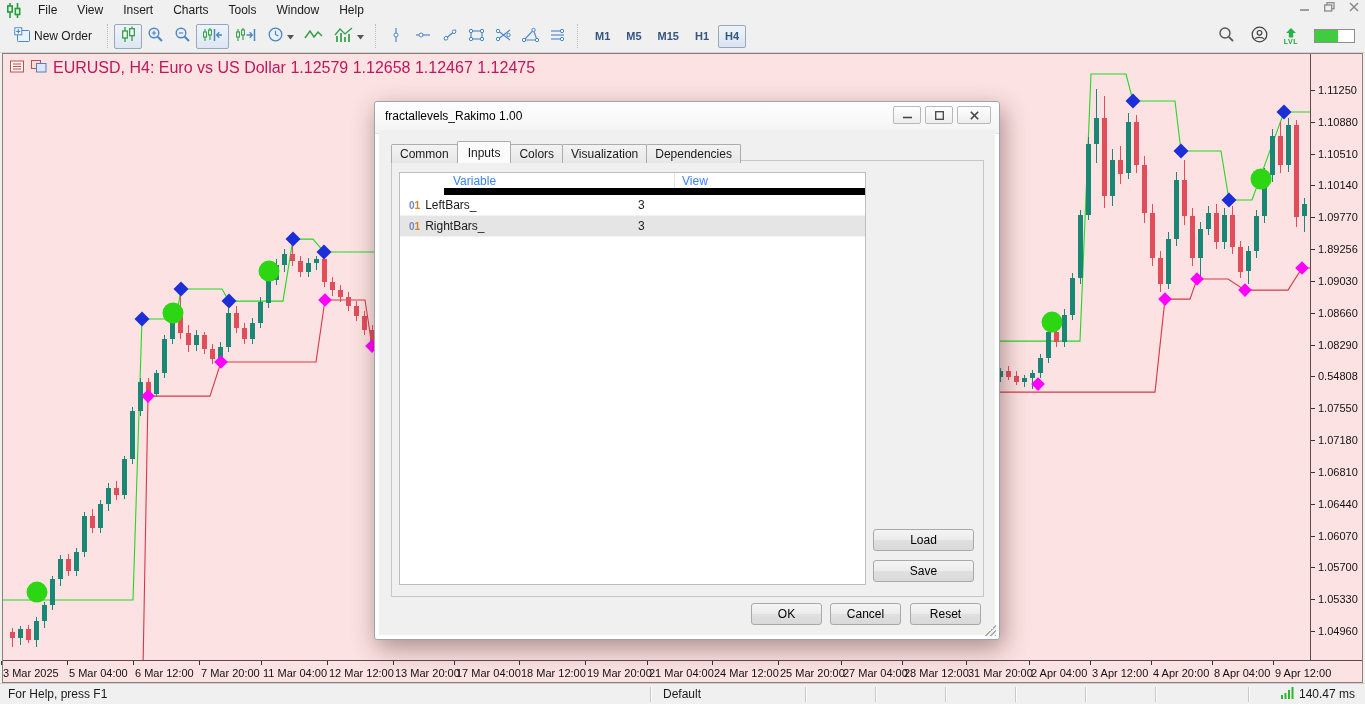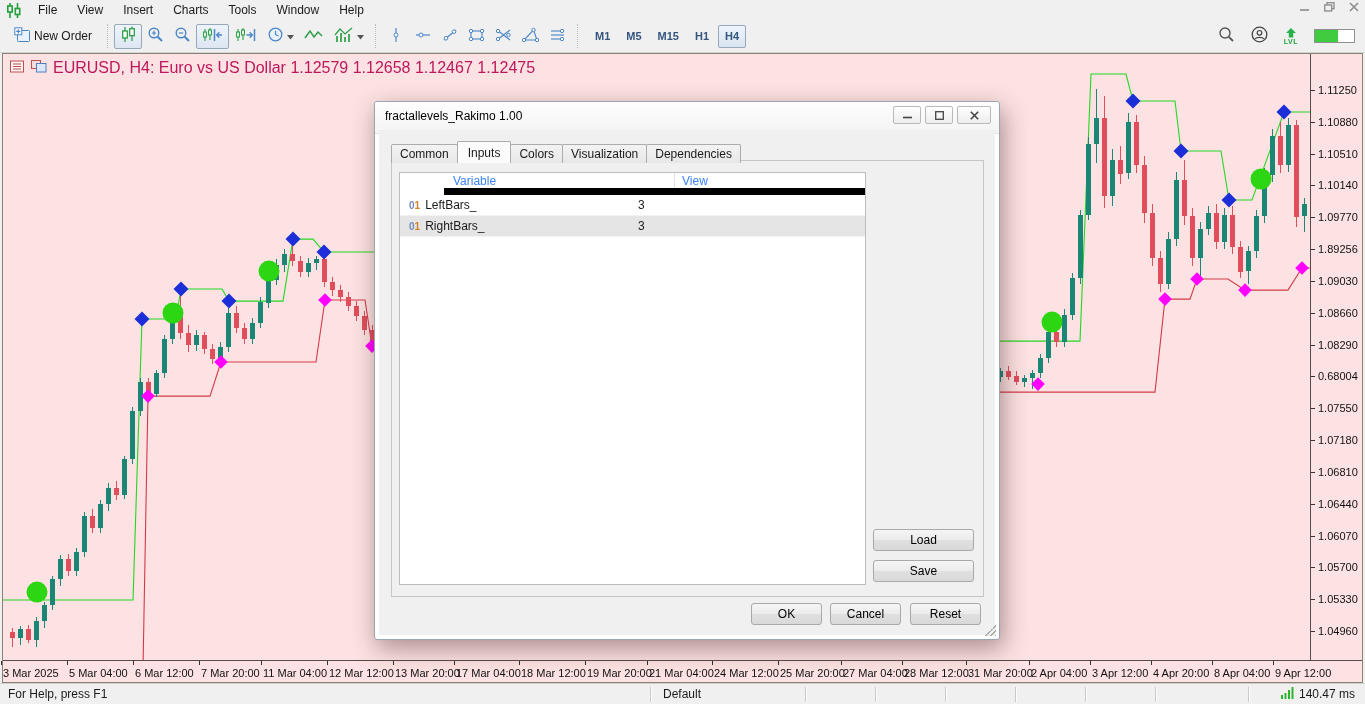--- a/index.html
+++ b/index.html
@@ -521,21 +521,21 @@
           <div class="plabel" style="top:157px">1.09770</div>
       <div class="ptick" style="top:195px"></div>
           <div class="plabel" style="top:189px">1.89256</div>
       <div class="ptick" style="top:227px"></div>
           <div class="plabel" style="top:221px">1.09030</div>
       <div class="ptick" style="top:259px"></div>
           <div class="plabel" style="top:253px">1.08660</div>
       <div class="ptick" style="top:291px"></div>
           <div class="plabel" style="top:285px">1.08290</div>
       <div class="ptick" style="top:322px"></div>
-          <div class="plabel" style="top:316px">0.68004</div>
+          <div class="plabel" style="top:316px">0.54808</div>
       <div class="ptick" style="top:354px"></div>
           <div class="plabel" style="top:348px">1.07550</div>
       <div class="ptick" style="top:386px"></div>
           <div class="plabel" style="top:380px">1.07180</div>
       <div class="ptick" style="top:418px"></div>
           <div class="plabel" style="top:412px">1.06810</div>
       <div class="ptick" style="top:450px"></div>
           <div class="plabel" style="top:444px">1.06440</div>
       <div class="ptick" style="top:482px"></div>
           <div class="plabel" style="top:476px">1.06070</div>

